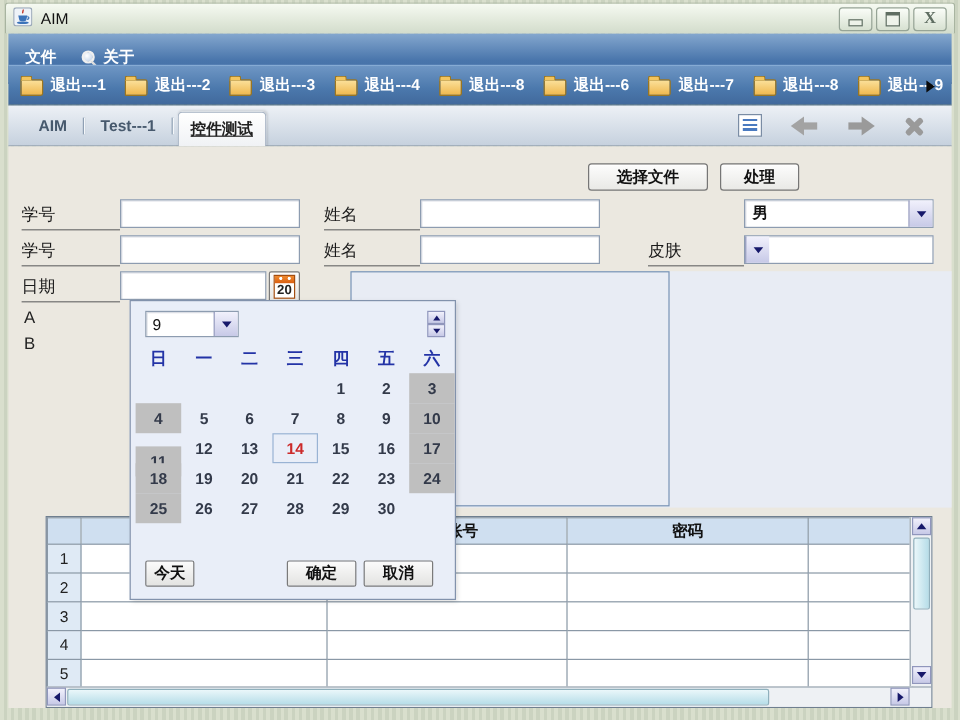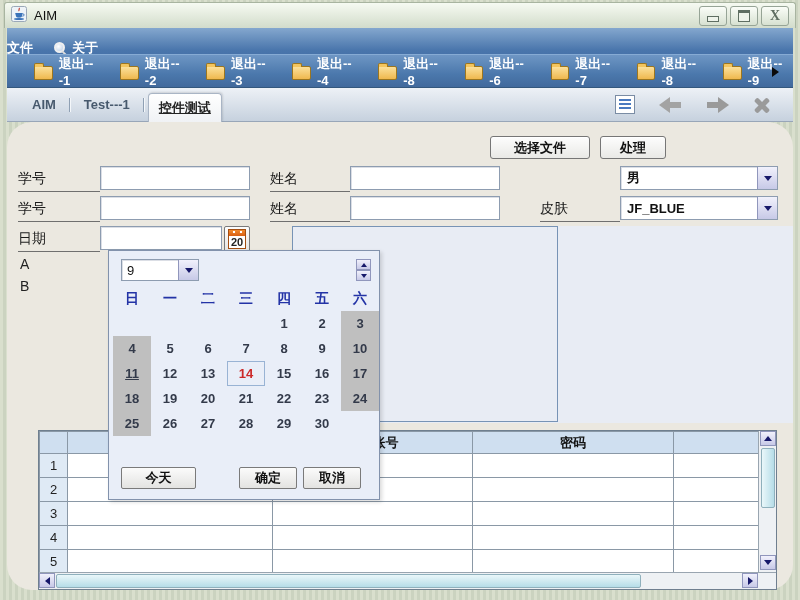--- a/index.html
+++ b/index.html
@@ -15,32 +15,32 @@
   .winbtns{margin-left:auto;display:flex;}
   .winbtn{width:26px;height:18px;margin-left:3px;border:1px solid #96a496;border-radius:3px;
     background:linear-gradient(#fafdf8,#d7e1d1);display:flex;align-items:center;justify-content:center;cursor:default;}
   .glyph-min{width:10px;height:4px;border:1px solid #5f6e62;margin-top:6px;background:#eef3ea;}
   .glyph-max{width:10px;height:8px;border:1px solid #5f6e62;border-top:3px solid #5f6e62;background:#eef3ea;}
   .glyph-close{font-family:"Liberation Serif",serif;font-weight:bold;font-size:14px;color:#5f6e62;line-height:1;}
   
   .menubar{position:absolute;top:28px;left:7px;right:7px;height:42px;
     background:linear-gradient(#84a7ce,#4a76ac 55%,#3e68a0);
     border-bottom:2px solid #2f5585;display:flex;align-items:center;gap:20px;
-    box-sizing:border-box;color:#fff;font-weight:bold;}
+    padding-left:14px;box-sizing:border-box;color:#fff;font-weight:bold;}
   .menu-item{display:flex;align-items:center;gap:5px;cursor:default;}
   .magnifier{width:14px;height:14px;position:relative;display:inline-block;}
   .magnifier::before{content:"";position:absolute;left:1px;top:1px;width:7px;height:7px;
     border:2px solid #efefef;border-radius:50%;background:radial-gradient(circle at 35% 35%,#ffffff,#b9cde6);}
   .magnifier::after{content:"";position:absolute;right:0;bottom:1px;width:6px;height:2px;
     background:#dedede;transform:rotate(45deg);border-radius:1px;}
   
   .toolbar{position:absolute;top:54px;left:7px;right:7px;height:34px;
     background:linear-gradient(#6e96c4,#4b78ac 60%,#41699c);
     border-top:1px solid #86abd4;border-bottom:1px solid #33577d;
-    display:flex;align-items:center;gap:16px;padding-left:27px;box-sizing:border-box;
+    display:flex;align-items:center;gap:16px;padding-left:10px;box-sizing:border-box;
     color:#fff;font-weight:bold;}
   .tool-item{display:flex;align-items:center;gap:6px;cursor:default;}
   .folder{position:relative;width:17px;height:12px;margin-top:3px;
     background:linear-gradient(#fbe09a,#efb84e);border:1px solid #9c761f;border-radius:1px 2px 2px 1px;}
   .folder::before{content:"";position:absolute;top:-4px;left:-1px;width:8px;height:3px;
     background:#f3c55e;border:1px solid #9c761f;border-bottom:none;border-radius:2px 2px 0 0;}
   .overflow-arrow{position:absolute;right:14px;top:12px;width:0;height:0;
     border-left:7px solid #0a0a0a;border-top:5px solid transparent;border-bottom:5px solid transparent;}
   
   .tabstrip{position:absolute;top:88px;left:7px;right:7px;height:34px;
@@ -62,21 +62,21 @@
   .nav-left::before{right:2px;}
   .nav-left::after{left:2px;border-right:11px solid #a3a3a3;}
   .nav-right::before{left:2px;background:#9a9a9a;}
   .nav-right::after{right:2px;border-left:11px solid #9a9a9a;}
   .x-icon{position:relative;width:18px;height:18px;}
   .x-icon::before,.x-icon::after{content:"";position:absolute;left:0;top:7px;width:18px;height:5px;
     background:#9a9a9a;border-radius:2px;}
   .x-icon::before{transform:rotate(45deg);}
   .x-icon::after{transform:rotate(-45deg);}
   
-  .content{position:absolute;top:122px;left:7px;right:7px;bottom:10px;background:#ebe8e0;border-radius:25px;}
+  .content{position:absolute;top:122px;left:7px;right:7px;bottom:10px;background:#ebe8e0;}
   .cool-bg{position:absolute;left:285px;top:104px;width:501px;height:197px;background:#e8ecf4;}
   .cool-panel{position:absolute;left:285px;top:104px;width:264px;height:194px;border:1px solid #7793b5;}
   .push-btn{position:absolute;height:23px;box-sizing:border-box;
     background:linear-gradient(#fdfdfd,#e9e9e6);border:1px solid #767676;border-radius:3px;
     font-weight:bold;color:#111;font-size:13px;display:flex;align-items:center;justify-content:center;cursor:default;
     box-shadow:inset 0 1px 0 #fff;}
   .f-label{position:absolute;width:82px;height:25px;line-height:25px;border-bottom:1px solid #6f6f6f;
     color:#1a1a1a;font-size:14px;}
   .f-field{position:absolute;height:24px;background:#fff;border:1px solid #8d9cb0;box-sizing:border-box;
     box-shadow:inset 1px 1px 0 rgba(110,125,150,0.25);}
@@ -245,21 +245,20 @@
           <span class="tri-down"></span>
         </span>
     </div>
 
     <div class="f-label" style="left:11px;top:74px;">学号</div>
     <div class="f-field" style="left:93px;top:74px;width:150px;"></div>
     <div class="f-label" style="left:263px;top:74px;width:80px;">姓名</div>
     <div class="f-field" style="left:343px;top:74px;width:150px;"></div>
     <div class="f-label" style="left:533px;top:74px;width:80px;">皮肤</div>
     <div class="combo" style="left:613px;top:74px;width:158px;">
-      <span class="val">JF_BLUE</span>
       <span class="combo-btn">
           <span class="tri-down"></span>
         </span>
     </div>
 
     <div class="f-label" style="left:11px;top:104px;">日期</div>
     <div class="f-field" style="left:93px;top:104px;width:122px;"></div>
     <div class="datebtn">
       <span class="dateicon">
         <span class="dihead" style="display:block;"></span>
@@ -373,21 +372,21 @@
       <span class="cal-cell wkend" style="left:232px;top:60px;">3</span>
 
       <span class="cal-cell wkend" style="left:4px;top:85px;">4</span>
       <span class="cal-cell" style="left:42px;top:85px;">5</span>
       <span class="cal-cell" style="left:80px;top:85px;">6</span>
       <span class="cal-cell" style="left:118px;top:85px;">7</span>
       <span class="cal-cell" style="left:156px;top:85px;">8</span>
       <span class="cal-cell" style="left:194px;top:85px;">9</span>
       <span class="cal-cell wkend" style="left:232px;top:85px;">10</span>
 
-      <span class="cal-cell wkend" style="left:4px;top:110px;text-decoration:underline;">11</span>
+      <span class="cal-cell wkend" style="left:4px;top:121px;text-decoration:underline;">11</span>
       <span class="cal-cell" style="left:42px;top:110px;">12</span>
       <span class="cal-cell" style="left:80px;top:110px;">13</span>
       <span class="cal-cell sel" style="left:118px;top:110px;">14</span>
       <span class="cal-cell" style="left:156px;top:110px;">15</span>
       <span class="cal-cell" style="left:194px;top:110px;">16</span>
       <span class="cal-cell wkend" style="left:232px;top:110px;">17</span>
 
       <span class="cal-cell wkend" style="left:4px;top:135px;">18</span>
       <span class="cal-cell" style="left:42px;top:135px;">19</span>
       <span class="cal-cell" style="left:80px;top:135px;">20</span>
@@ -396,18 +395,18 @@
       <span class="cal-cell" style="left:194px;top:135px;">23</span>
       <span class="cal-cell wkend" style="left:232px;top:135px;">24</span>
 
       <span class="cal-cell wkend" style="left:4px;top:160px;">25</span>
       <span class="cal-cell" style="left:42px;top:160px;">26</span>
       <span class="cal-cell" style="left:80px;top:160px;">27</span>
       <span class="cal-cell" style="left:118px;top:160px;">28</span>
       <span class="cal-cell" style="left:156px;top:160px;">29</span>
       <span class="cal-cell" style="left:194px;top:160px;">30</span>
 
-      <div class="cal-btn" style="left:12px;width:75px;">今天</div>
+      <div class="cal-btn" style="left:12px;width:41px;">今天</div>
       <div class="cal-btn" style="left:130px;width:58px;">确定</div>
       <div class="cal-btn" style="left:194px;width:58px;">取消</div>
     </div>
   </div>
 </div>
 
 </body></html>

